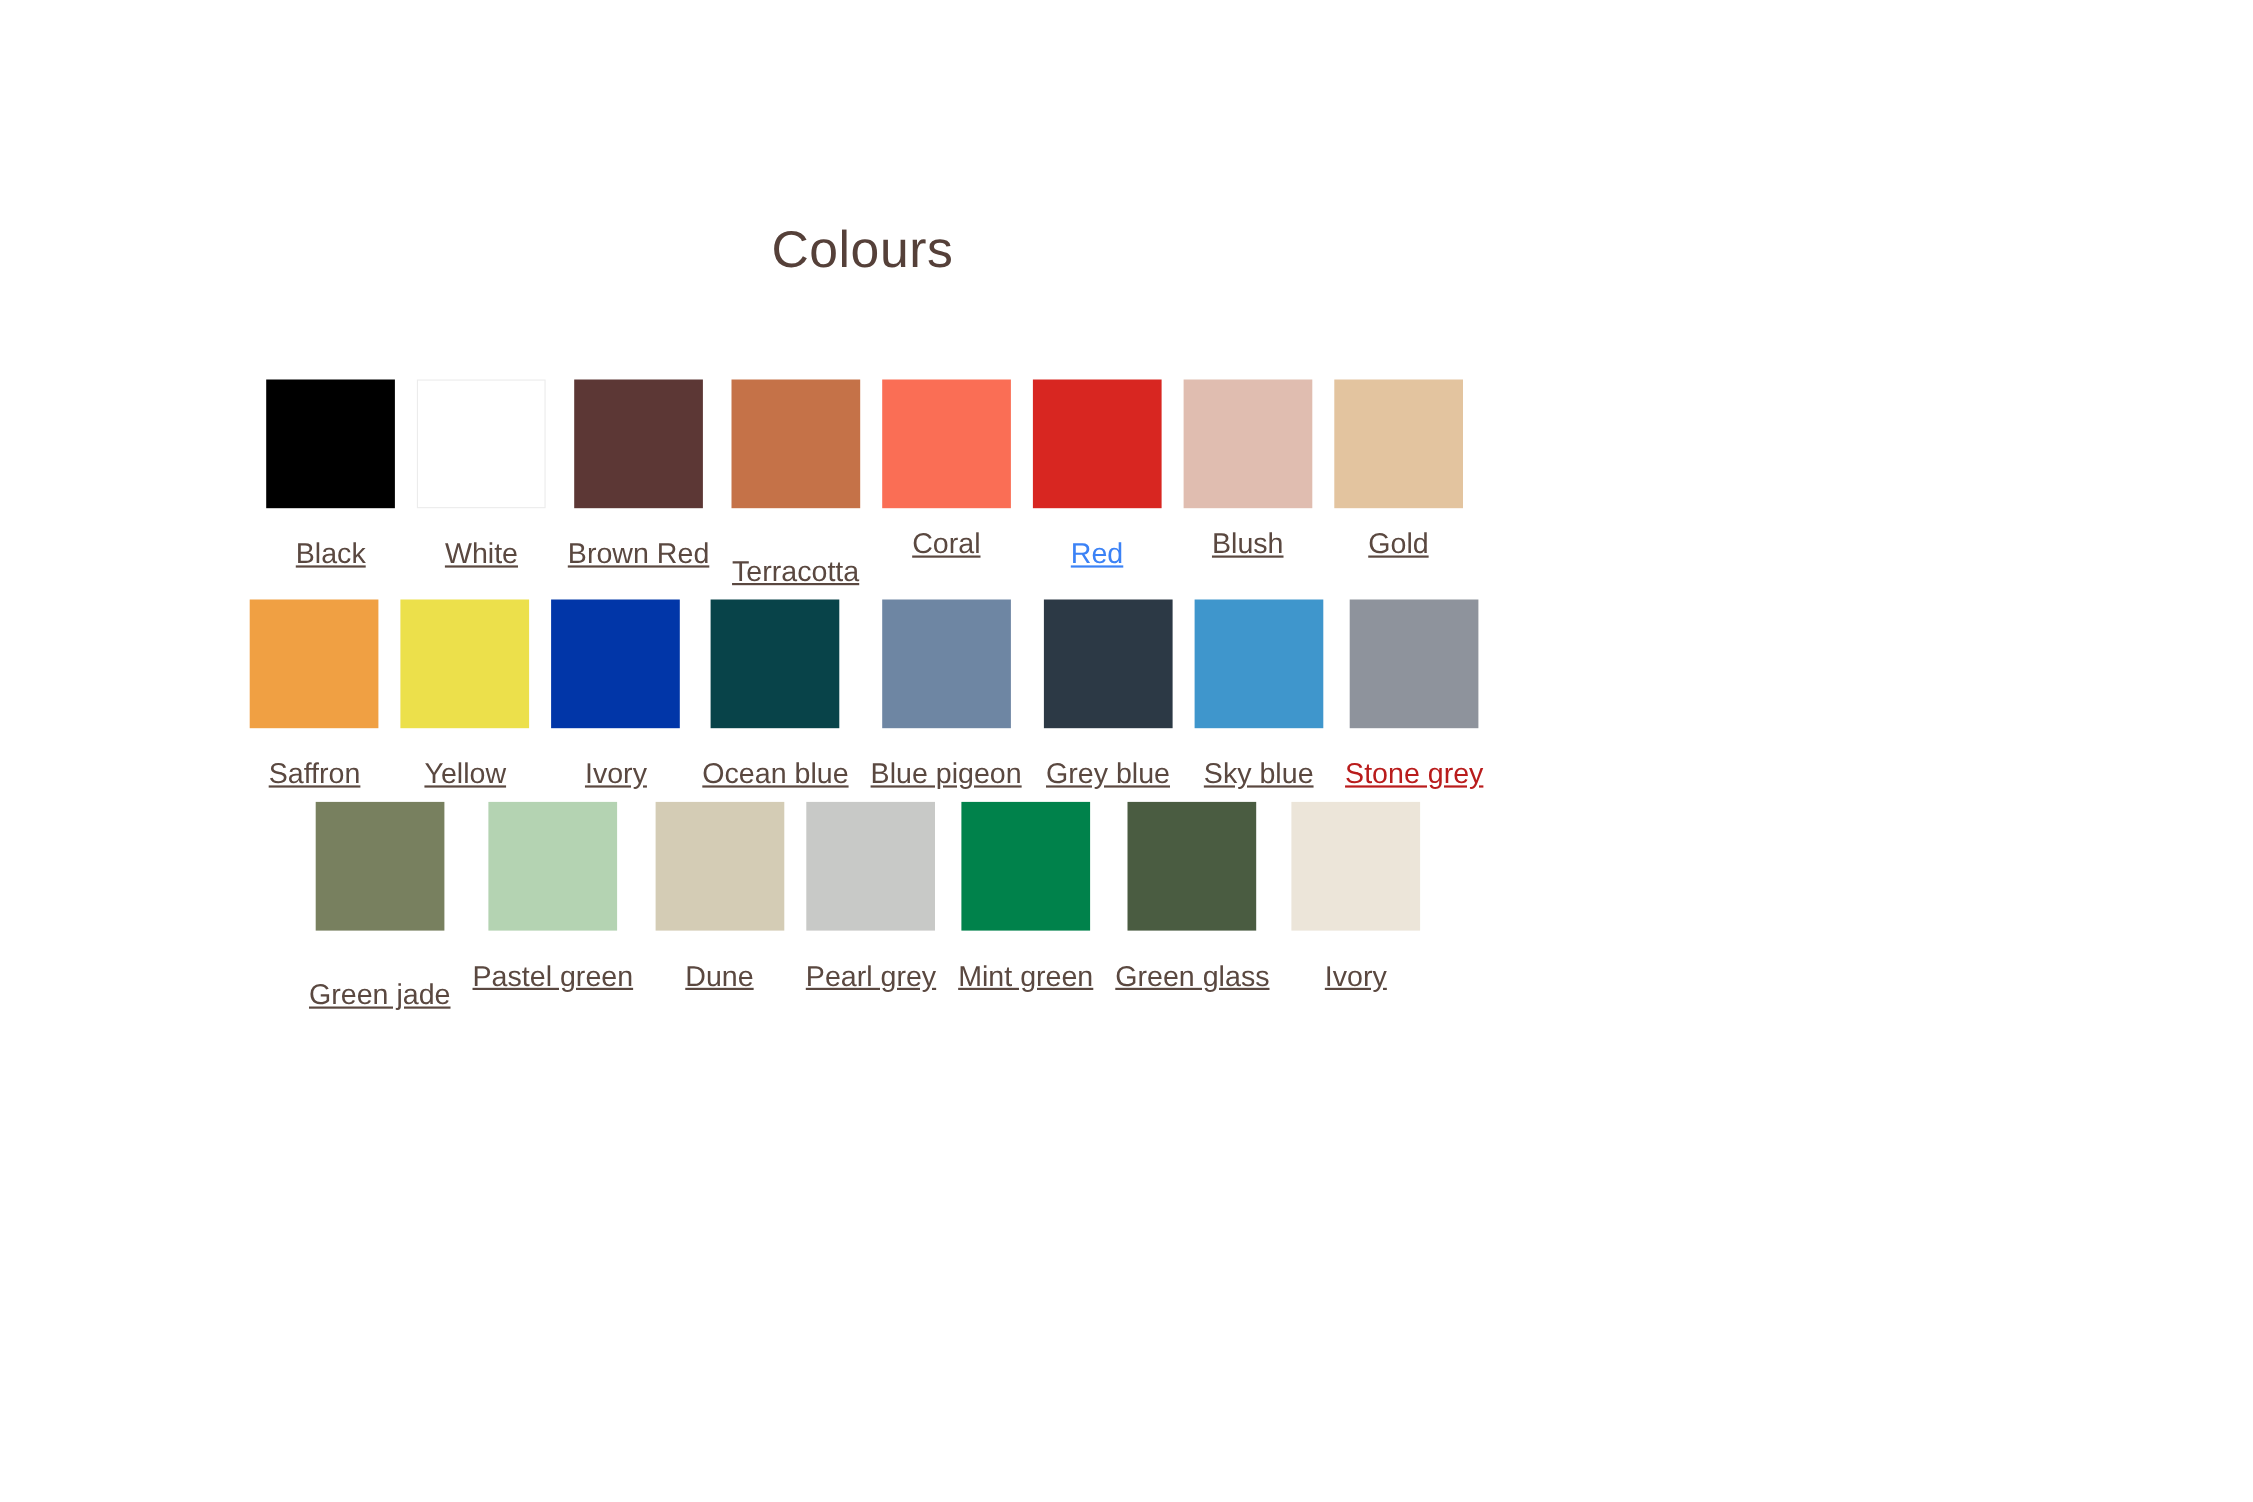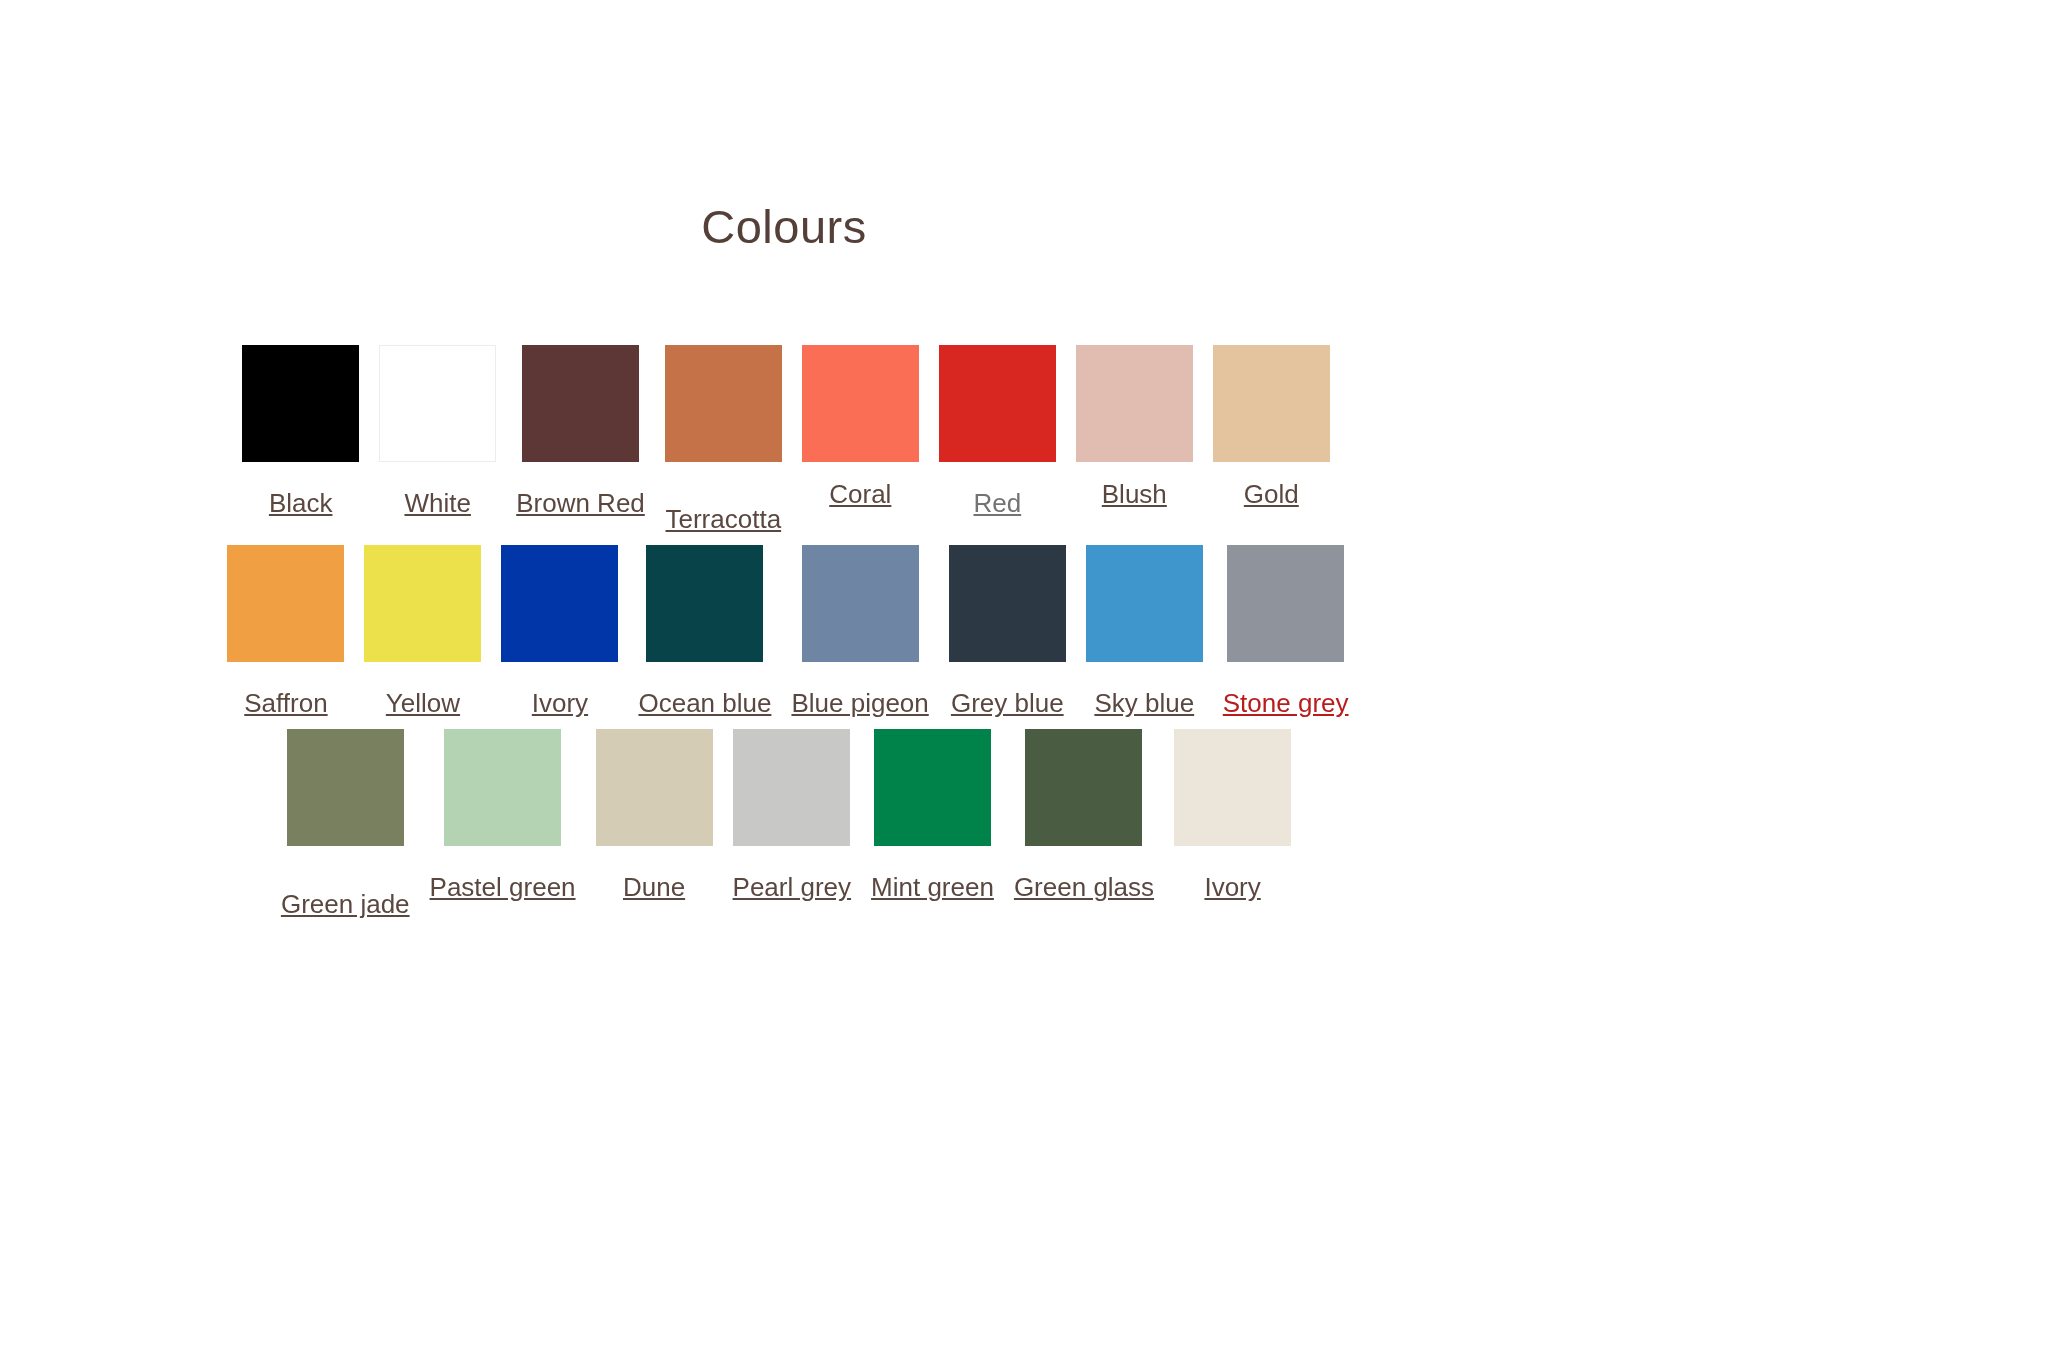--- a/index.html
+++ b/index.html
@@ -122,21 +122,21 @@
         <div class="swatch-cell">
           <div class="swatch-chip" style="background-color: rgb(197, 114, 72);"></div>
           <div class="swatch-label nudge-down" style="color: rgb(90, 72, 64); margin-top: 43px;">Terracotta</div>
         </div>
         <div class="swatch-cell">
           <div class="swatch-chip" style="background-color: rgb(250, 110, 85);"></div>
           <div class="swatch-label nudge-up" style="color: rgb(90, 72, 64);">Coral</div>
         </div>
         <div class="swatch-cell">
           <div class="swatch-chip" style="background-color: rgb(216, 38, 33);"></div>
-          <div class="swatch-label nudge-down" style="color: #737373;">Red</div>
+          <div class="swatch-label nudge-down" style="color: #3b82f6;">Red</div>
         </div>
         <div class="swatch-cell">
           <div class="swatch-chip" style="background-color: rgb(224, 189, 176);"></div>
           <div class="swatch-label nudge-up" style="color: rgb(90, 72, 64);">Blush</div>
         </div>
         <div class="swatch-cell">
           <div class="swatch-chip" style="background-color: rgb(227, 196, 159);"></div>
           <div class="swatch-label nudge-up" style="color: rgb(90, 72, 64);">Gold</div>
         </div>
       </div>

